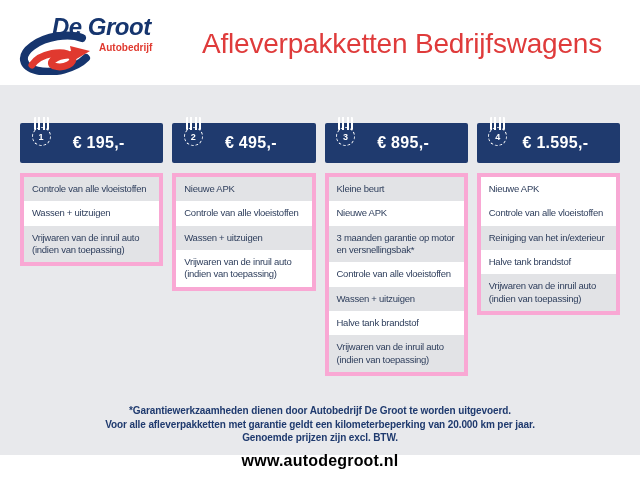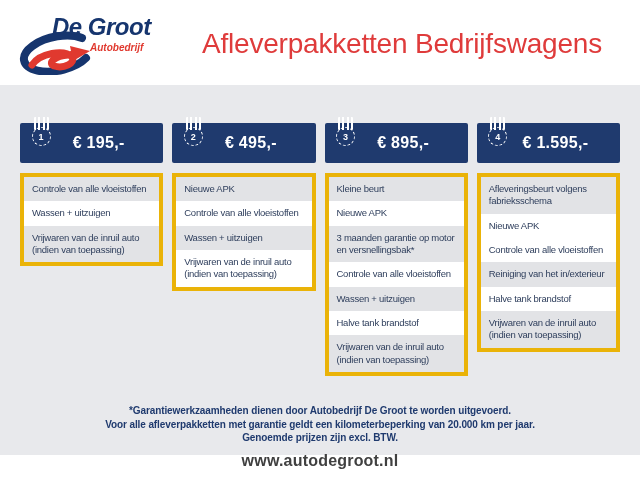--- a/index.html
+++ b/index.html
@@ -11,22 +11,22 @@
   
   .top-band{height:85px;display:flex;align-items:center;background:#ffffff;}
   .logo{position:relative;width:152px;height:64px;margin-left:12px;flex:0 0 auto;}
   .logo-mark{position:absolute;left:0;bottom:0;}
   .logo-name{
     position:absolute;left:40px;top:2px;
     font-size:24px;font-weight:bold;font-style:italic;color:#16356e;letter-spacing:-0.5px;
     white-space:nowrap;
   }
   .logo-sub{
-    position:absolute;left:78px;top:31px;
-    font-size:10px;font-weight:bold;font-style:italic;color:#e0392f;white-space:nowrap;
+    position:absolute;left:87px;top:31px;
+    font-size:10px;font-weight:bold;color:#e0392f;white-space:nowrap;
   }
   .page-title{
     flex:1;text-align:center;color:#df3b3b;font-size:28px;font-weight:400;
     letter-spacing:-0.2px;padding-right:0;margin-top:2px;
   }
   
   .gray-band{
     height:370px;background:#e8e9ec;box-sizing:border-box;
     padding:38px 20px 0 20px;
   }
@@ -47,35 +47,35 @@
     background:repeating-linear-gradient(90deg,#ffffff 0 2px,rgba(255,255,255,0) 2px 4.3px);
   }
   .disc{
     box-sizing:border-box;width:19px;height:19px;margin:-3px auto 0;
     border:1.6px dashed #ffffff;border-radius:50%;
     display:flex;align-items:center;justify-content:center;
   }
   .num{color:#ffffff;font-size:9px;font-weight:bold;}
   
   .pkg-card{
-    list-style:none;margin:10px 0 0 0;padding:4px;background:#eab308;
+    list-style:none;margin:10px 0 0 0;padding:4px;background:#f9a8d4;
   }
   .pkg-item{
     padding:6px 3px 6px 8px;
     font-size:9.5px;line-height:1.3;letter-spacing:-0.25px;color:#2e3e5c;
   }
   .pkg-item.shade{background:#e2e3e6;}
   .pkg-item.plain{background:#ffffff;}
   
   .footer{margin-top:28px;text-align:center;}
   .note{
     color:#1f3a6e;font-size:10px;font-weight:600;line-height:13.5px;letter-spacing:-0.1px;
   }
   .website{
-    margin-top:7px;color:#404040;font-size:16px;font-weight:bold;letter-spacing:0.2px;
+    margin-top:7px;color:#000000;font-size:16px;font-weight:bold;letter-spacing:0.2px;
     display:inline-block;
   }
   .bottom-band{height:15px;background:#ffffff;}
 </style>
 </head>
 <body>
 
 <div class="top-band">
   <div class="logo">
     <svg class="logo-mark" width="84" height="46" viewBox="0 0 84 46">
@@ -151,21 +151,20 @@
     <header class="pkg-header">
       <span class="medal">
         <span class="ribbon"></span>
         <span class="disc">
           <span class="num">4</span>
         </span>
       </span>
       <span class="price">€ 1.595,-</span>
     </header>
     <ul class="pkg-card">
-          <li class="pkg-item shade">Afleveringsbeurt volgens fabrieksschema</li>
           <li class="pkg-item plain">Nieuwe APK</li>
           <li class="pkg-item plain">Controle van alle vloeistoffen</li>
           <li class="pkg-item shade">Reiniging van het in/exterieur</li>
           <li class="pkg-item plain">Halve tank brandstof</li>
           <li class="pkg-item shade">Vrijwaren van de inruil auto (indien van toepassing)</li>
         </ul>
   </section>
 </div>
 
   <div class="footer">

